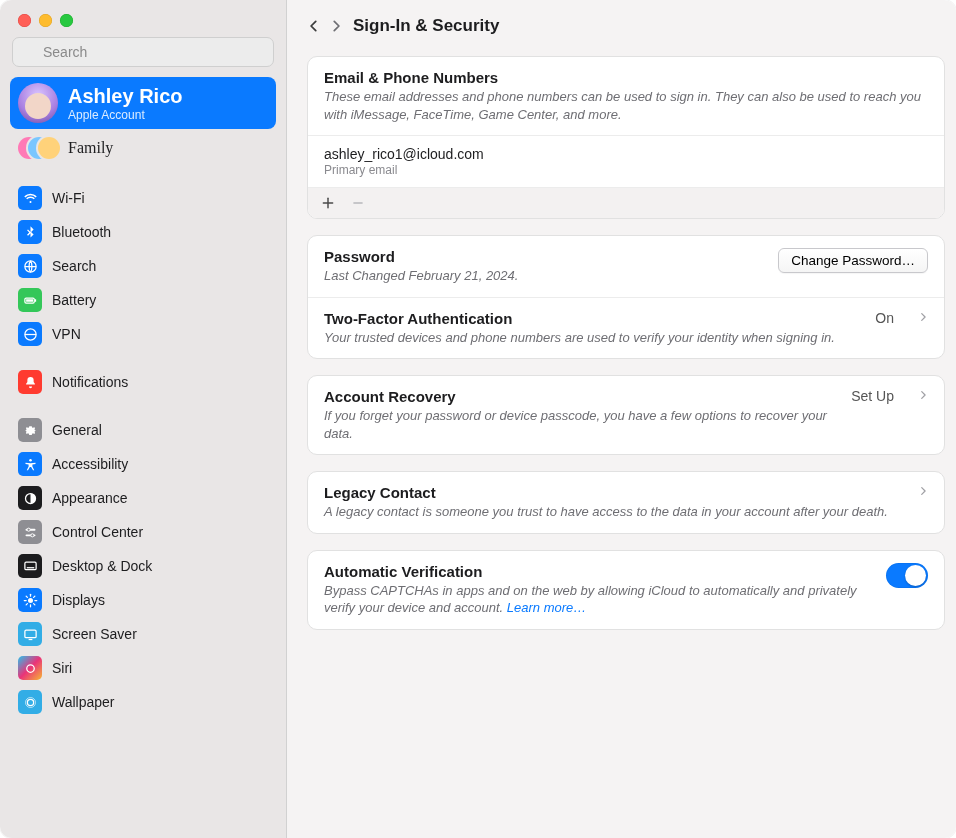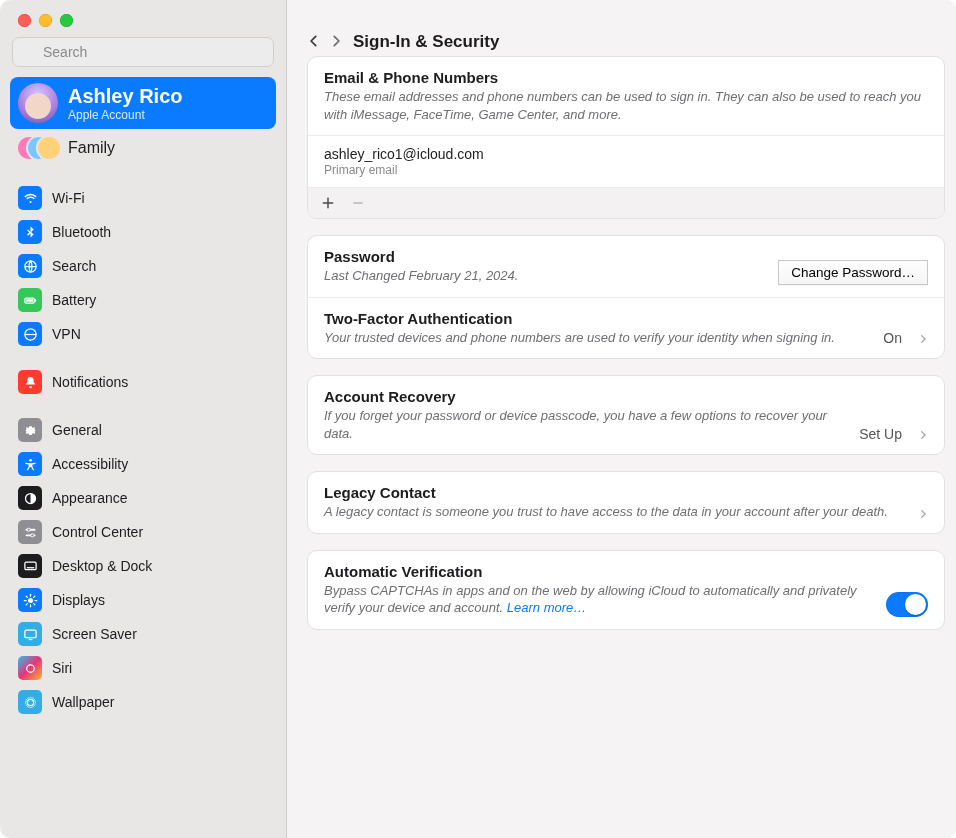--- a/index.html
+++ b/index.html
@@ -106,20 +106,21 @@
     transform:translate(-50%,-50%);
   }
   .sb-account .name { font-weight: 600; font-size: 20px; line-height: 1.15; }
   .sb-account .sub  { font-size: 12px; opacity: 0.85; }
 
   .sb-family {
     display: flex; align-items: center; gap: 10px;
     padding: 6px 8px; height: 38px;
     border-radius: 8px;
     cursor: default;
+    font-family: Liberation Serif, serif;
   }
   .sb-family .fam-ico {
     width: 40px; height: 28px; position: relative; flex-shrink: 0;
   }
   .sb-family .fam-ico span{
     position:absolute; width:22px; height:22px; border-radius:50%;
     box-shadow: 0 0 0 2px #e9e6e6;
   }
   .sb-family .fam-ico span:nth-child(1){ left:0;  top:3px; background:#ff7ab6;}
   .sb-family .fam-ico span:nth-child(2){ left:10px; top:3px; background:#7ac6ff;}
@@ -137,21 +138,21 @@
   
   .main {
     flex: 1;
     background: #f5f3f3;
     display: flex;
     flex-direction: column;
     overflow-y: auto;
   }
   .toolbar {
     height: 52px;
-    display: flex; align-items: flex-end;
+    display: flex; align-items: center;
     padding: 0 20px 0 16px;
   }
   .navbtn {
     width: 22px; height: 22px;
     display:flex; align-items:center; justify-content:center;
     color:#6e6e73;
   }
   .navbtn.enabled { color:#3c3c3c; }
   .page-title { font-size: 17px; font-weight: 700; margin-left: 6px; }
 
@@ -164,21 +165,21 @@
     margin-top: 16px;
     overflow: hidden;
   }
   .card:first-child { margin-top: 4px; }
   .section {
     padding: 12px 16px;
   }
   .section + .section { border-top: 1px solid #ececec; }
   .section.clickable { cursor: default; }
   .sec-head {
-    display:flex; align-items: flex-end; gap: 16px;
+    display:flex; align-items: flex-start; gap: 24px;
   }
   .sec-titlecol { flex: 1; }
   .sec-title { font-size: 15px; font-weight: 600; color:#1d1d1f; }
   .sec-desc  { font-size: 13px; color:#6e6e73; line-height: 1.35; margin-top: 2px; font-style: italic; }
   .sec-value { font-size: 14px; color:#555; white-space: nowrap; }
   .chev { color:#a0a0a5; flex-shrink:0; display:flex; align-items:center; }
 
   .row-plain {
     padding: 10px 16px;
     border-top: 1px solid #ececec;
@@ -199,21 +200,21 @@
     border-radius: 4px;
     color:#4a4a4a;
   }
   .sqbtn.disabled { color:#b8b8bc; }
 
   .btn {
     font-size: 13.5px;
     padding: 4px 12px;
     background: linear-gradient(#ffffff,#f5f5f5);
     border: 1px solid #c8c8cc;
-    border-radius: 0;
+    border-radius: 6px;
     box-shadow: 0 1px 1px rgba(0,0,0,0.04);
     white-space: nowrap;
     cursor: default;
   }
 
   .toggle {
     width: 42px; height: 25px; border-radius: 25px;
     background:#0a7aff; position: relative; flex-shrink:0;
     box-shadow: inset 0 0 0 1px rgba(0,0,0,0.05);
   }

